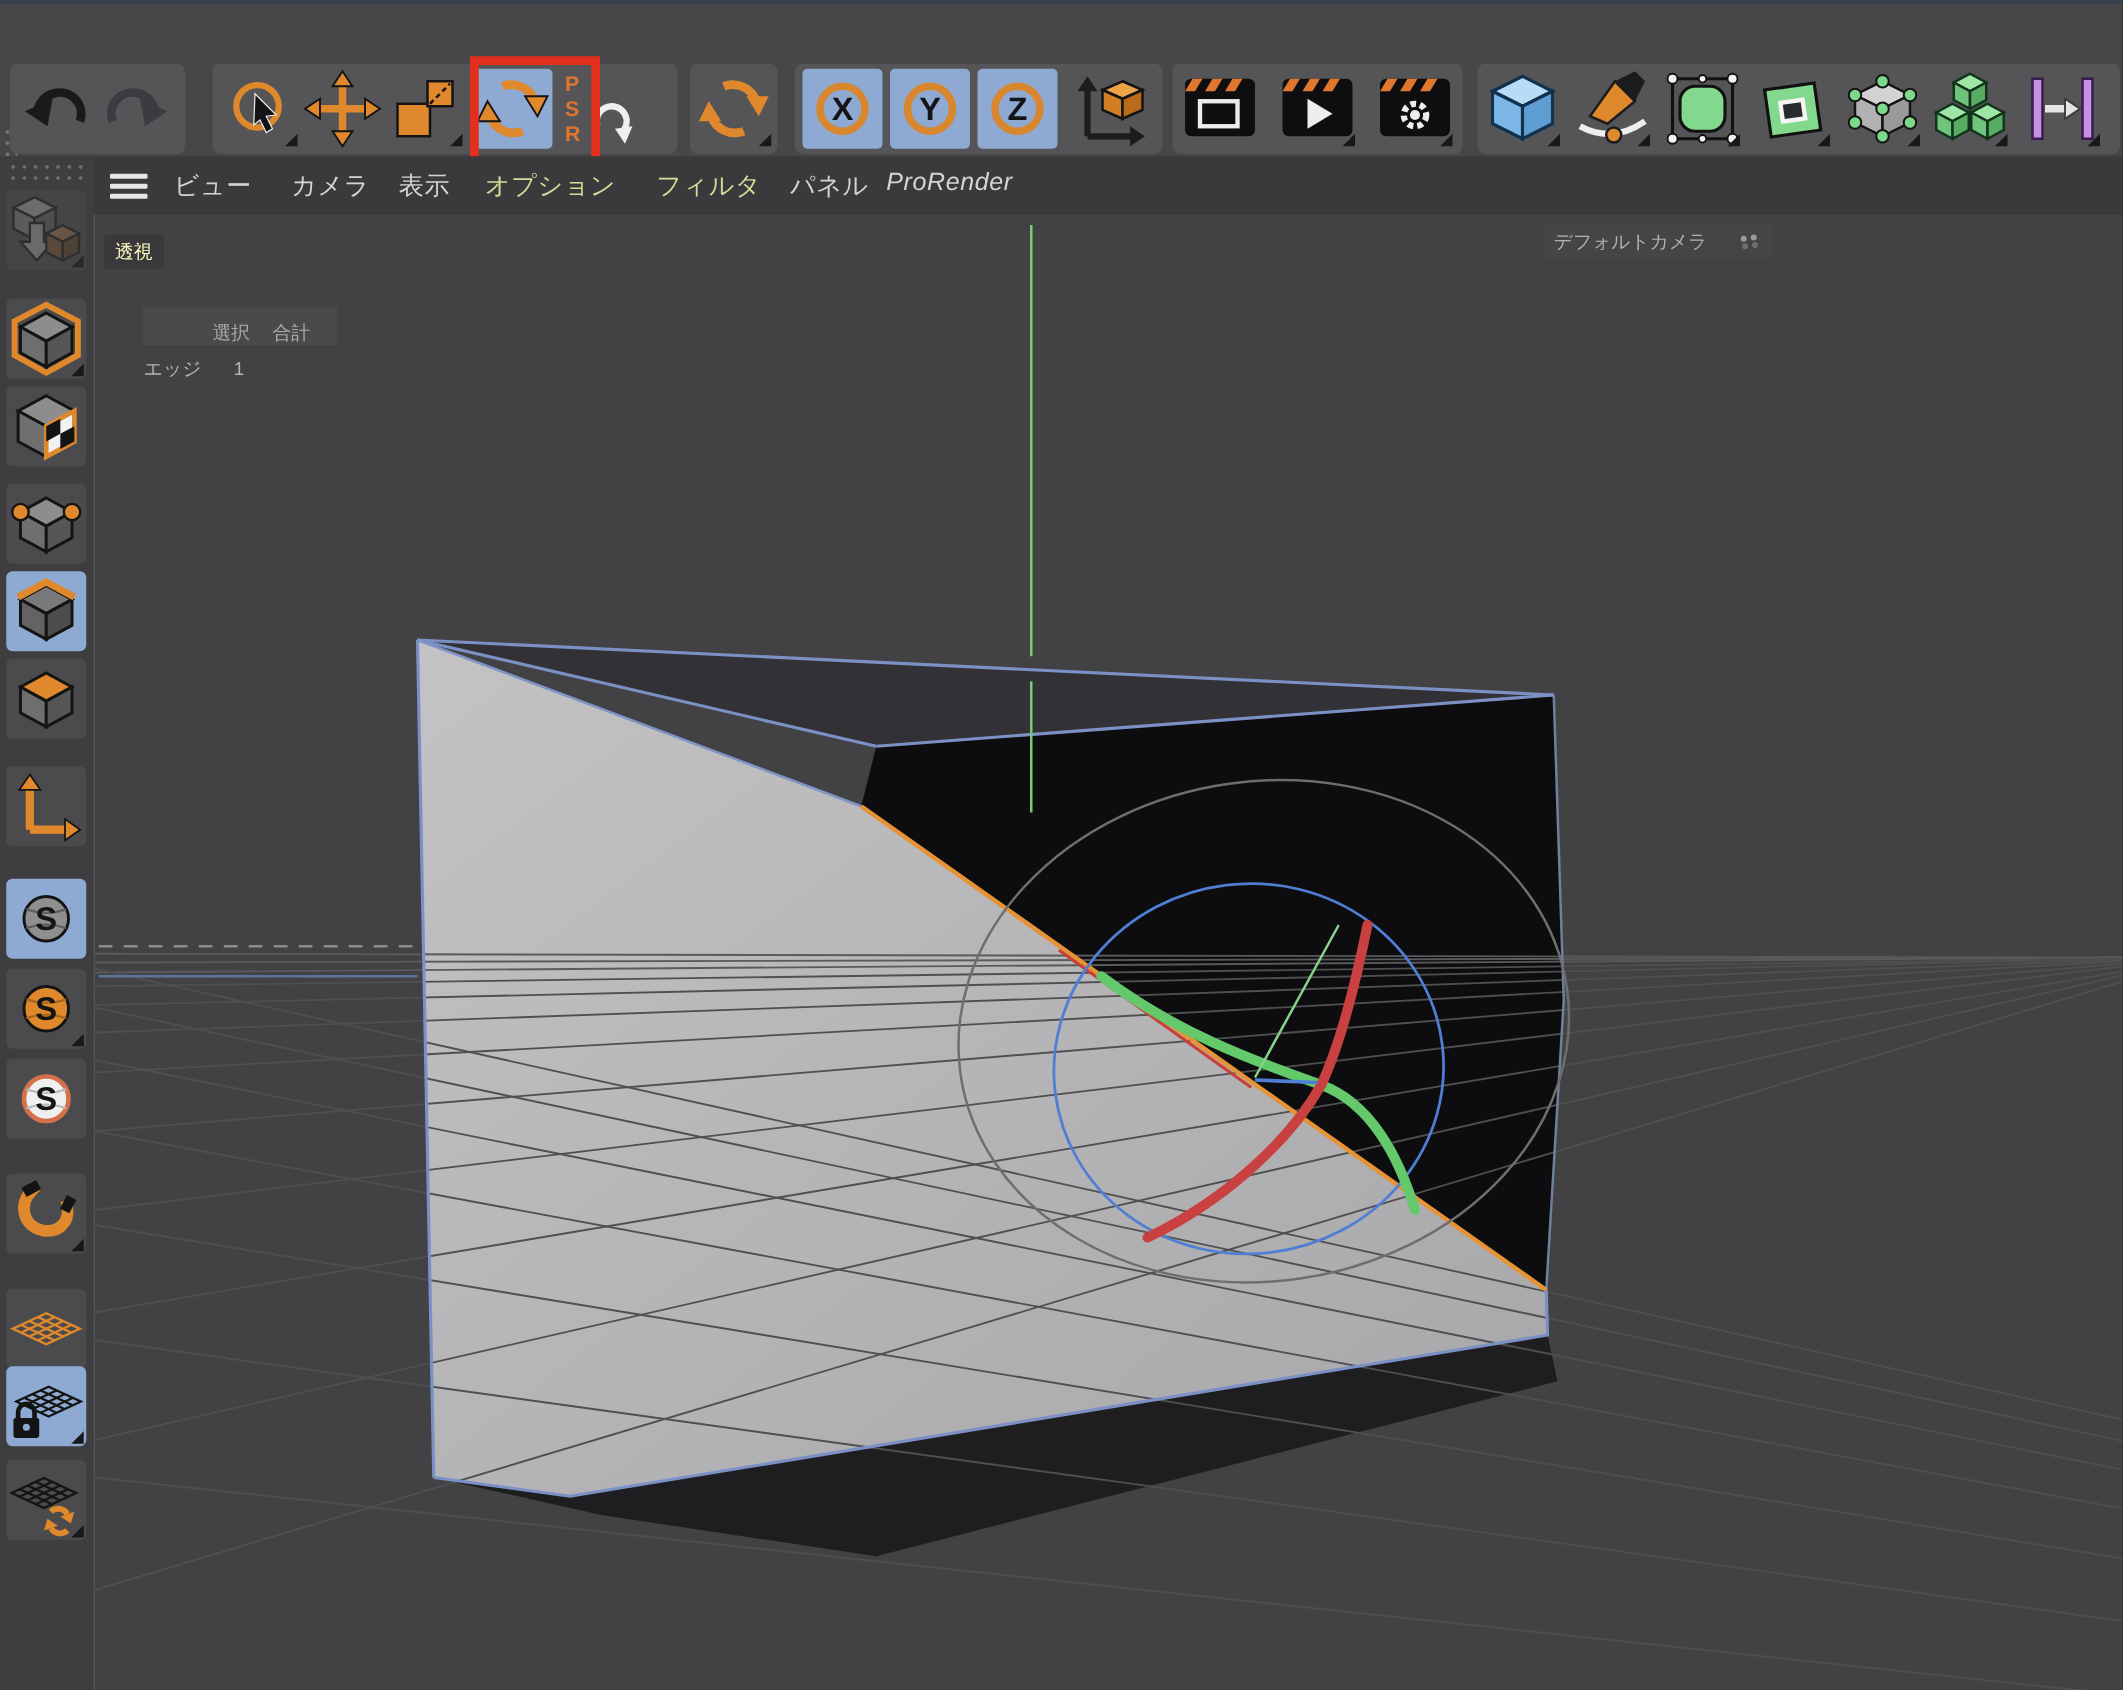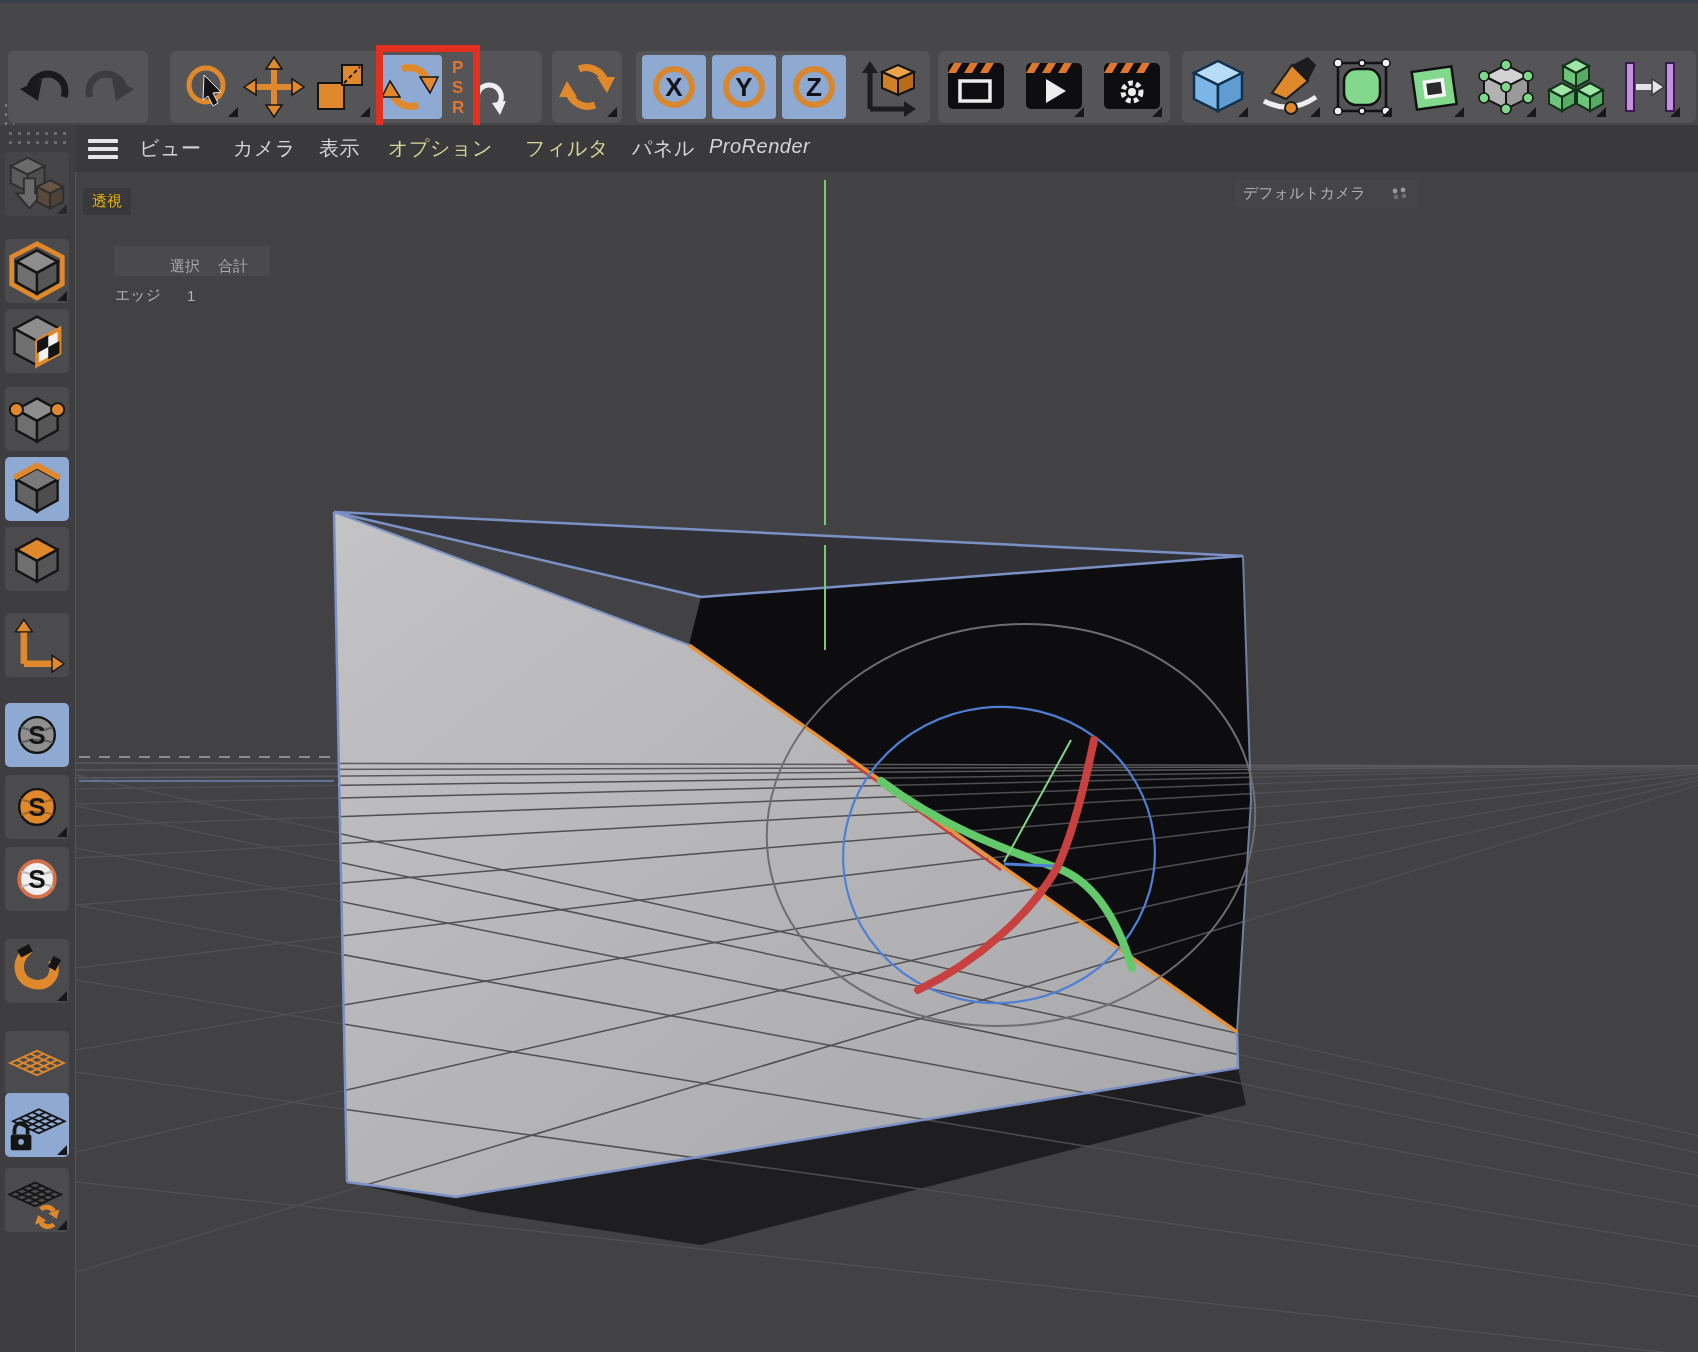--- a/index.html
+++ b/index.html
@@ -32,21 +32,21 @@
   
   #sidebar{left:0;top:125px;width:75px;height:1227px;background:#3e3e40;}
   #dots-side{position:absolute;left:6px;top:4px;width:62px;height:18px;
     background-image:radial-gradient(#6e6e72 1.4px, transparent 1.6px);background-size:9px 9px;}
   .sbtn{position:absolute;left:5px;width:64px;height:64px;background:#4b4b4e;border-radius:5px;}
   .sbtn.blue{background:#8ea9d2;}
   .sbtn svg{position:absolute;left:2px;top:2px;}
   
   #viewport{left:75px;top:172px;width:1623px;height:1180px;background:#424245;
     border-left:1px solid #545457;}
-  .vlabel{position:absolute;font-size:15px;color:#eab308;background:#39393b;
+  .vlabel{position:absolute;font-size:15px;color:#fef9c3;background:#39393b;
     padding:4px 9px;border-radius:2px;}
   #camlabel{background:#454548;color:#b2b2b4;display:flex;align-items:center;gap:24px;}
   #selinfo-head{position:absolute;left:38px;top:74px;width:156px;height:30px;background:#4a4a4c;
     color:#aaaaac;font-size:15px;display:flex;align-items:flex-end;gap:18px;padding-left:56px;box-sizing:border-box;}
   #selinfo-row{position:absolute;left:11px;top:104px;width:183px;height:38px;background:rgba(66,66,68,.95);
     color:#b4b4b6;font-size:15px;display:flex;align-items:center;gap:26px;padding-left:8px;box-sizing:border-box;margin-left:20px;}
   
   #annot{left:376px;top:45px;width:104px;height:90px;border:7px solid #e3301e;box-sizing:border-box;}
   text.icn{font-weight:bold;}
 </style>

